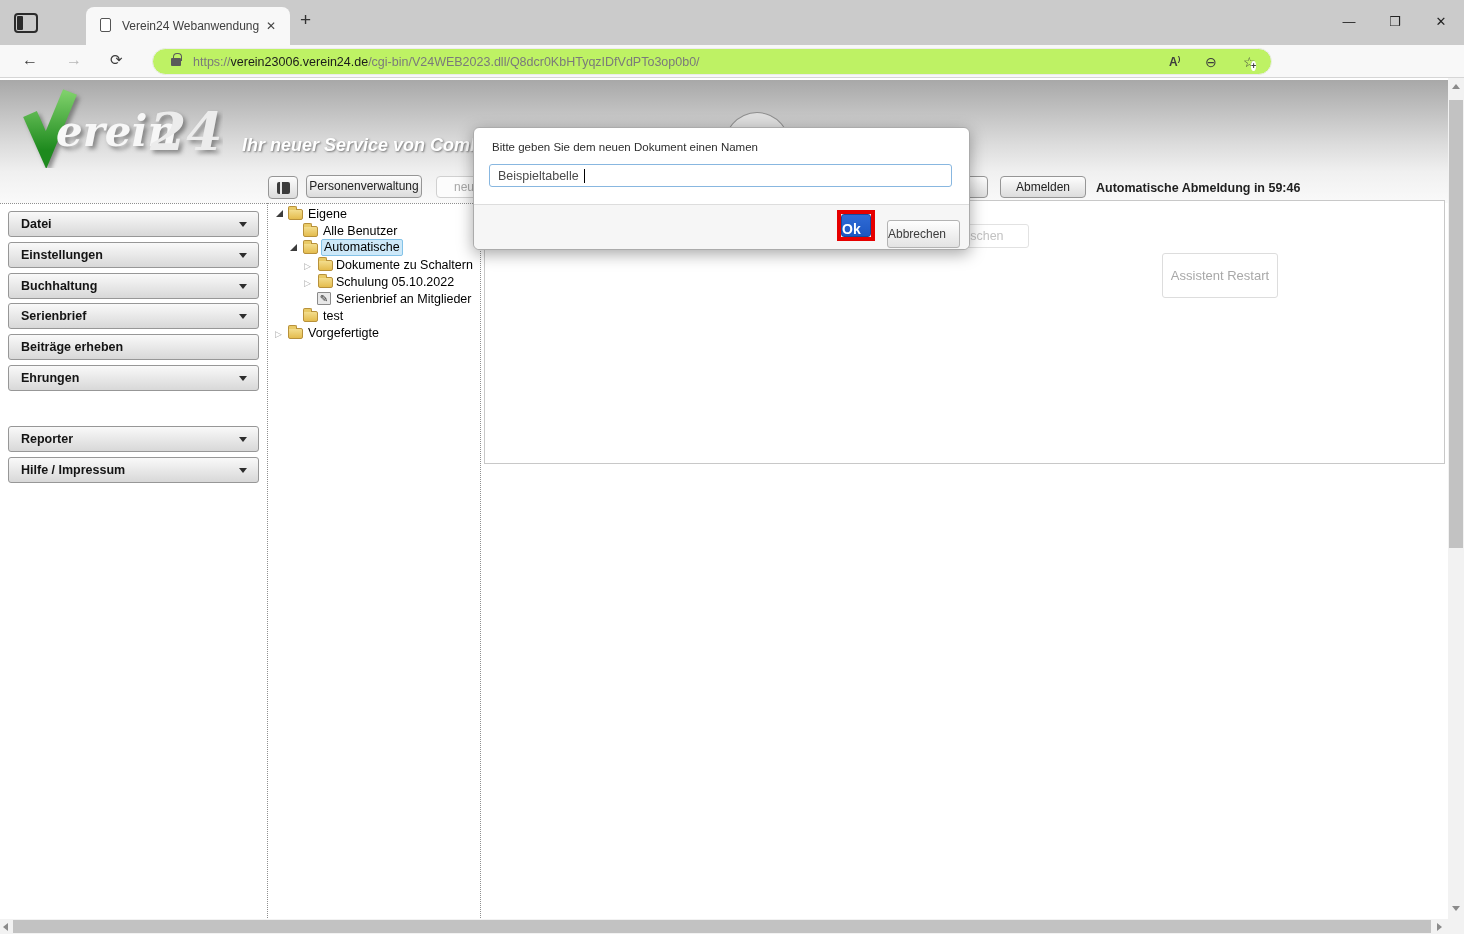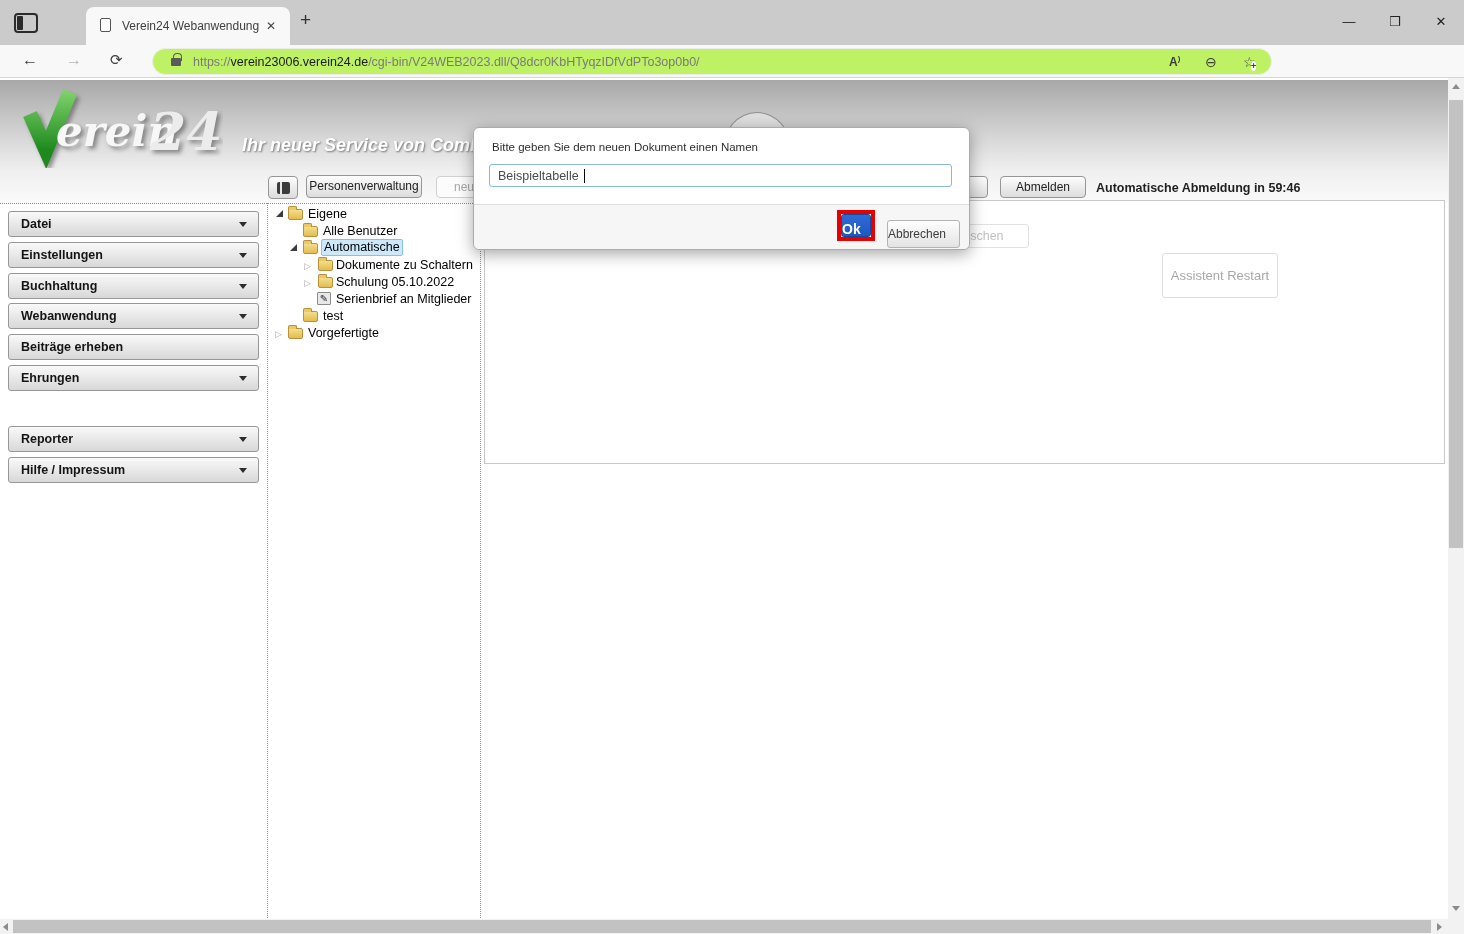--- a/index.html
+++ b/index.html
@@ -190,21 +190,21 @@
   <div class="abs btn3d" id="btn-abmelden">Abmelden</div>
   <span class="abs" id="auto-logout">Automatische Abmeldung in 59:46</span>
 
   <div class="abs" id="dotted-top"></div>
   <div class="abs" id="dotted-v1"></div>
   <div class="abs" id="dotted-v2"></div>
 
   <div class="abs side-btn" style="top:133px"><span>Datei</span><span class="chev"></span></div>
   <div class="abs side-btn" style="top:164px"><span>Einstellungen</span><span class="chev"></span></div>
   <div class="abs side-btn" style="top:195px"><span>Buchhaltung</span><span class="chev"></span></div>
-  <div class="abs side-btn" style="top:225px"><span>Webanwendung</span><span class="chev"></span></div>
+  <div class="abs side-btn" style="top:225px"><span>Serienbrief</span><span class="chev"></span></div>
   <div class="abs side-btn" style="top:256px"><span>Beiträge erheben</span></div>
   <div class="abs side-btn" style="top:287px"><span>Ehrungen</span><span class="chev"></span></div>
   <div class="abs side-btn" style="top:348px"><span>Reporter</span><span class="chev"></span></div>
   <div class="abs side-btn" style="top:379px"><span>Hilfe / Impressum</span><span class="chev"></span></div>
 
   <div class="abs trow" style="left:270px; top:128px; width:210px">
     <span class="exp-open" style="left:6px"></span>
     <span class="folder" style="left:18px"></span>
     <span class="tlabel" style="left:38px">Eigene</span>
   </div>

